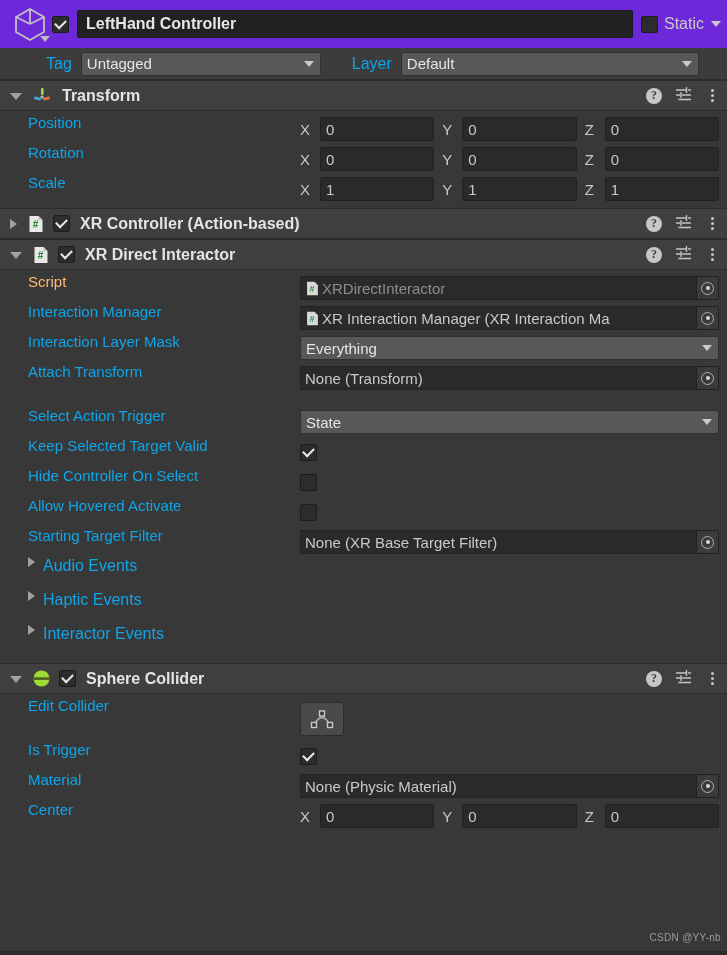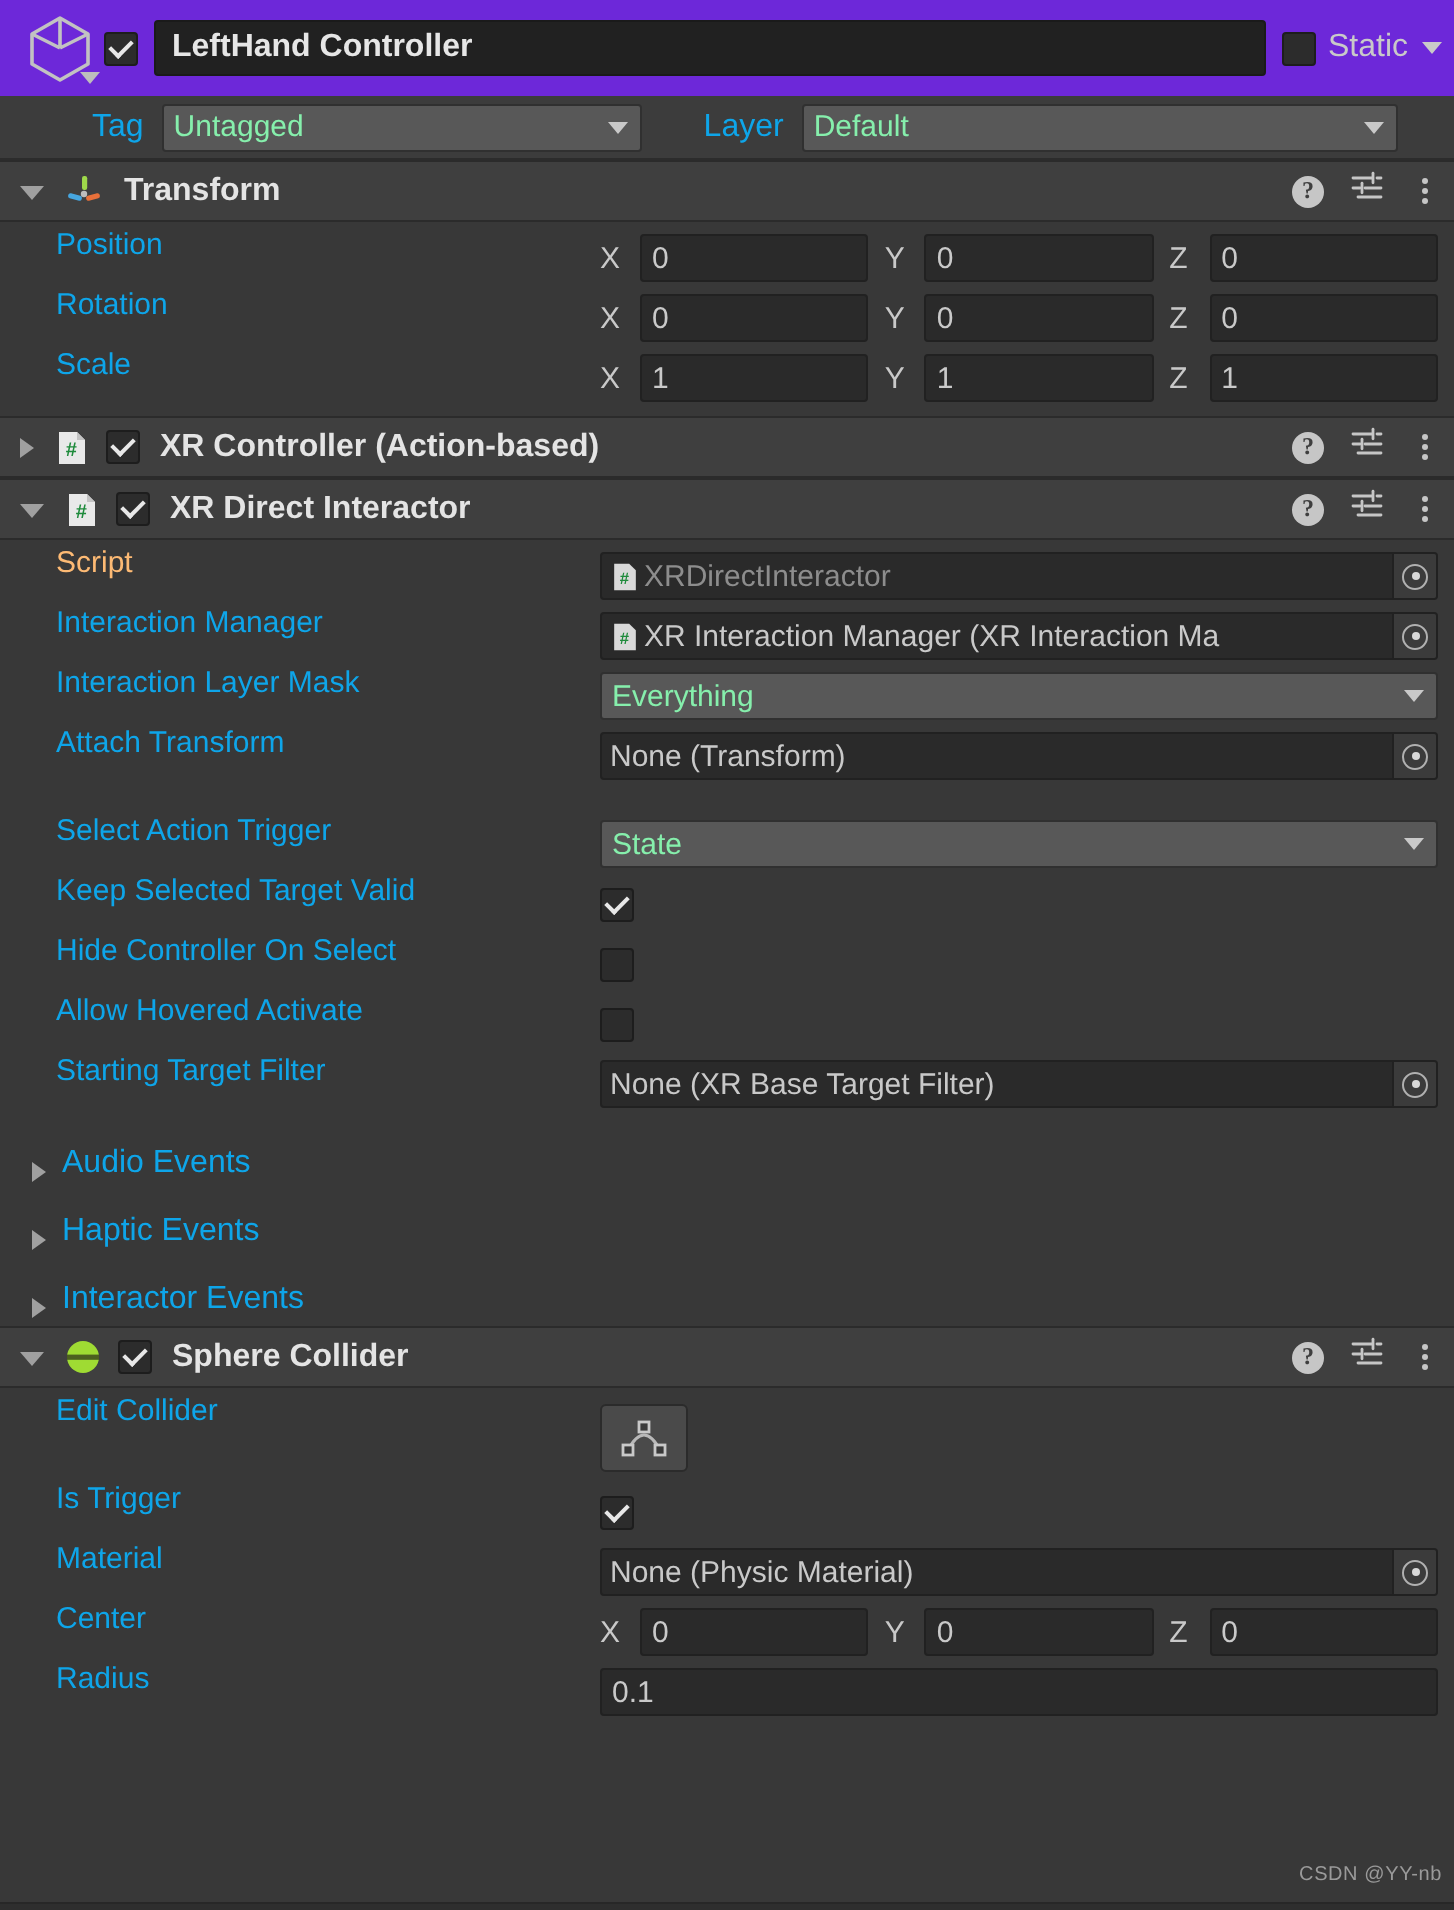--- a/index.html
+++ b/index.html
@@ -32,21 +32,21 @@
     white-space: nowrap;
   }
   .dropdown {
     background: #585858;
     border: 1px solid #303030;
     border-radius: 2px;
     height: 24px;
     display: flex;
     align-items: center;
     padding: 0 5px;
-    color: #86efac;
+    color: #e5e5e5;
     font-size: 15px;
     position: relative;
     white-space: nowrap;
   }
   .dropdown .caret {
     position: absolute; right: 6px; top: 50%;
     transform: translateY(-50%);
   }
   .caret {
     width: 0; height: 0;
@@ -188,21 +188,21 @@
   .comp-body { background: #383838; padding: 3px 8px 4px 0; }
   .prow { display: flex; height: 30px; padding-left: 28px; }
   .prow .lbl { width: 272px; flex: none; }
   .prow .ctl { flex: 1; display: flex; align-items: center; }
 
   .vec { display: flex; align-items: center; flex: 1; gap: 0; }
   .vec .ax { width: 20px; text-align: left; color: #c9c9c9; font-size: 15px; flex: none; }
   .vec .field { flex: 1; }
   .vec .sp { width: 8px; flex: none; }
 
-  .sub-foldout { display: flex; align-items: flex-end; height: 34px; padding-left: 16px; }
+  .sub-foldout { display: flex; align-items: flex-start; height: 34px; padding-left: 28px; }
   .sub-foldout .lbl { font-size: 16px; }
 
   #watermark {
     position: absolute; right: 6px; bottom: 12px;
     font-size: 10px; color: #9a9a9a; letter-spacing: .3px;
   }
   #bottom-line {
     position: absolute; left: 0; right: 0; bottom: 0;
     height: 4px; background: #2e2e2e; border-top: 1px solid #272727;
   }
@@ -574,23 +574,17 @@
       <span class="field">0</span>
       <span class="sp"></span>
       <span class="ax">Y</span>
       <span class="field">0</span>
       <span class="sp"></span>
       <span class="ax">Z</span>
       <span class="field">0</span>
     </div>
         </span>
   </div>
-      <div class="prow" style="height:30px">
-    <span class="lbl ">Radius</span>
-    <span class="ctl">
-          <span class="field" style="flex:1">0.1</span>
-        </span>
-  </div>
        </div>
   </div>
 
 <div id="watermark">CSDN @YY-nb</div>
 <div id="bottom-line"></div>
 
 </body></html>

